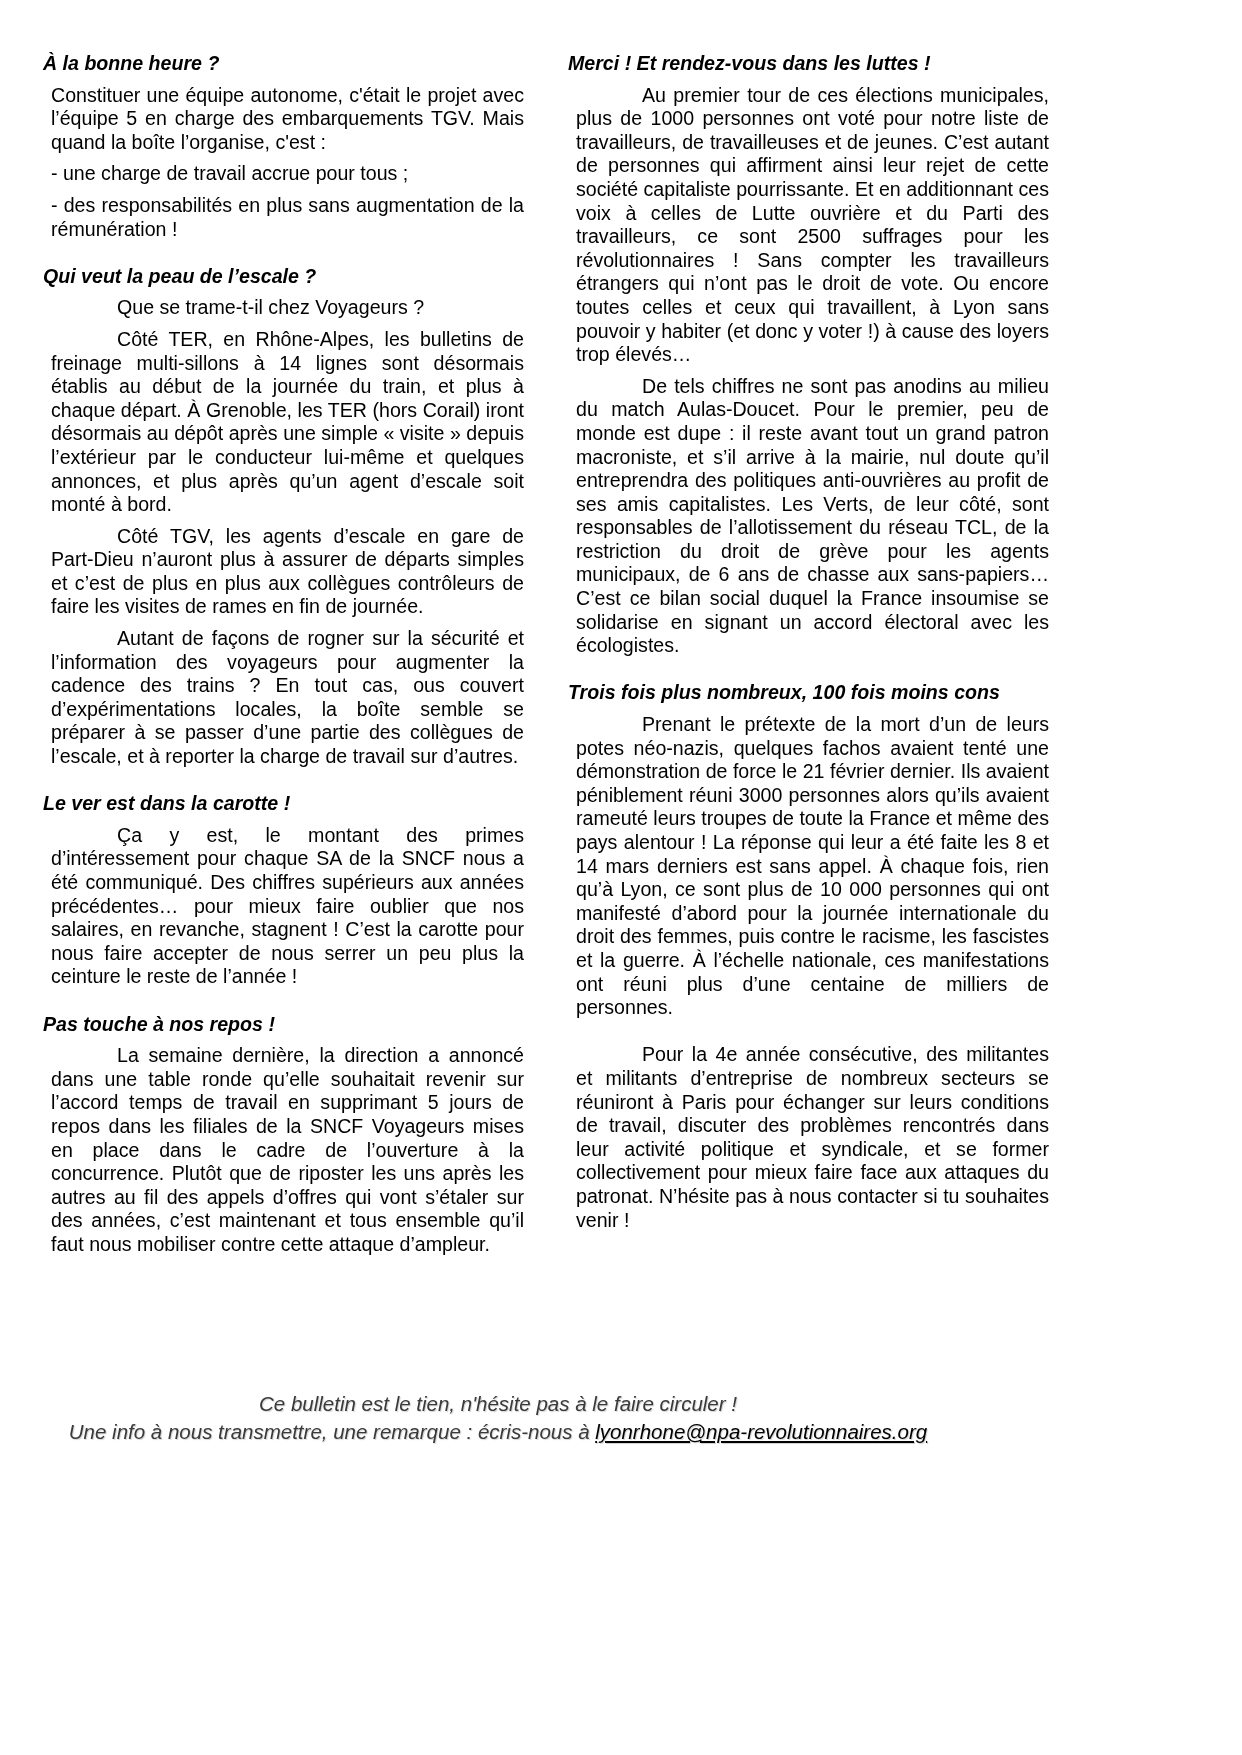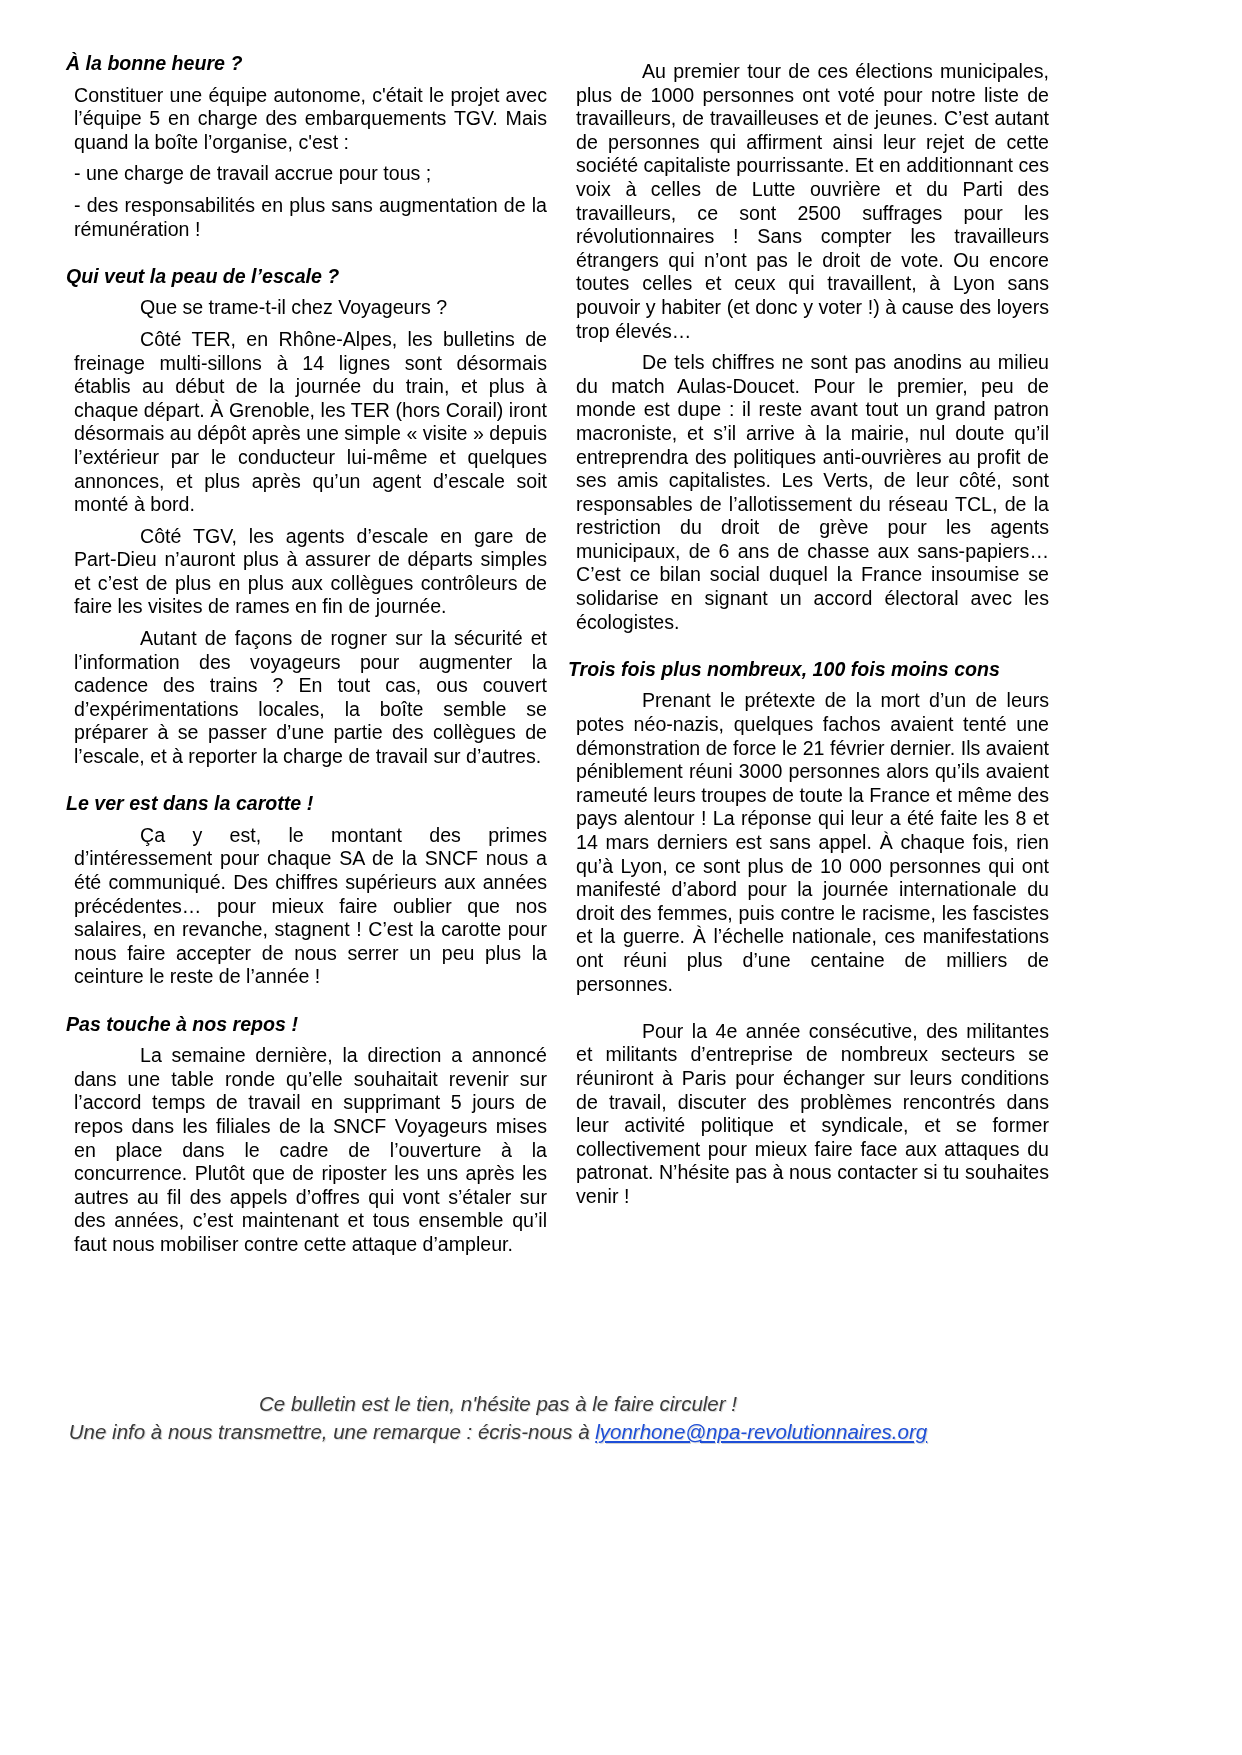--- a/index.html
+++ b/index.html
@@ -5,40 +5,40 @@
   html, body { margin: 0; padding: 0; background: #ffffff; }
   body { width: 1242px; height: 1755px; position: relative; overflow: hidden; }
   .page {
     position: absolute; left: 0; top: 0; width: 1242px; height: 1755px;
     font-family: "Liberation Sans", sans-serif; color: #000;
   }
   .col {
     position: absolute; top: 52px; width: 489px;
     font-size: 19.6px; line-height: 23.6px;
   }
-  .col.left { left: 66px; }
+  .col.left { left: 43px; }
   .col.right { left: 568px; }
   .article { margin: 0 0 23.6px 0; }
   .article h2 {
     font-size: 19.6px; line-height: 23.6px; font-weight: bold; font-style: italic;
     margin: 0; padding: 0;
   }
   .article p {
     margin: 8px; padding: 0; text-align: justify; text-align-last: left;
   }
   .article p.indent { text-indent: 66px; }
   .article p.flush { text-indent: 0; }
   .article p.bullet { text-indent: 0; }
   .footer {
     position: absolute; left: 0; width: 996px; top: 1390px;
     text-align: center; font-style: italic; color: #3a3a3a;
     font-size: 20.5px; line-height: 28px;
     text-shadow: 1px 1px 1px rgba(0,0,0,0.18);
   }
-  .footer a { color: #1d4ed8; text-decoration: underline; }
+  .footer a { color: #000000; text-decoration: underline; }
 </style>
 </head>
 <body>
 
 <div class="page">
   <div class="col left" id="col-left">
       <section class="article">
         <h2>À la bonne heure ?</h2>
         <p class="flush">Constituer une équipe autonome, c'était le projet avec l’équipe 5 en charge des embarquements TGV. Mais quand la boîte l’organise, c'est :</p>
         <p class="bullet">- une charge de travail accrue pour tous ;</p>
@@ -55,20 +55,21 @@
         <h2>Le ver est dans la carotte !</h2>
         <p class="indent">Ça y est, le montant des primes d’intéressement pour chaque SA de la SNCF nous a été communiqué. Des chiffres supérieurs aux années précédentes… pour mieux faire oublier que nos salaires, en revanche, stagnent ! C’est la carotte pour nous faire accepter de nous serrer un peu plus la ceinture le reste de l’année !</p>
       </section>
       <section class="article">
         <h2>Pas touche à nos repos !</h2>
         <p class="indent">La semaine dernière, la direction a annoncé dans une table ronde qu’elle souhaitait revenir sur l’accord temps de travail en supprimant 5 jours de repos dans les filiales de la SNCF Voyageurs mises en place dans le cadre de l’ouverture à la concurrence. Plutôt que de riposter les uns après les autres au fil des appels d’offres qui vont s’étaler sur des années, c’est maintenant et tous ensemble qu’il faut nous mobiliser contre cette attaque d’ampleur.</p>
       </section>
     </div>
   <div class="col right" id="col-right">
       <section class="article">
+        <h2>Merci ! Et rendez-vous dans les luttes !</h2>
         <p class="indent">Au premier tour de ces élections municipales, plus de 1000 personnes ont voté pour notre liste de travailleurs, de travailleuses et de jeunes. C’est autant de personnes qui affirment ainsi leur rejet de cette société capitaliste pourrissante. Et en additionnant ces voix à celles de Lutte ouvrière et du Parti des travailleurs, ce sont 2500 suffrages pour les révolutionnaires ! Sans compter les travailleurs étrangers qui n’ont pas le droit de vote. Ou encore toutes celles et ceux qui travaillent, à Lyon sans pouvoir y habiter (et donc y voter !) à cause des loyers trop élevés…</p>
         <p class="indent">De tels chiffres ne sont pas anodins au milieu du match Aulas-Doucet. Pour le premier, peu de monde est dupe : il reste avant tout un grand patron macroniste, et s’il arrive à la mairie, nul doute qu’il entreprendra des politiques anti-ouvrières au profit de ses amis capitalistes. Les Verts, de leur côté, sont responsables de l’allotissement du réseau TCL, de la restriction du droit de grève pour les agents municipaux, de 6 ans de chasse aux sans-papiers… C’est ce bilan social duquel la France insoumise se solidarise en signant un accord électoral avec les écologistes.</p>
       </section>
       <section class="article">
         <h2>Trois fois plus nombreux, 100 fois moins cons</h2>
         <p class="indent">Prenant le prétexte de la mort d’un de leurs potes néo-nazis, quelques fachos avaient tenté une démonstration de force le 21 février dernier. Ils avaient péniblement réuni 3000 personnes alors qu’ils avaient rameuté leurs troupes de toute la France et même des pays alentour ! La réponse qui leur a été faite les 8 et 14 mars derniers est sans appel. À chaque fois, rien qu’à Lyon, ce sont plus de 10 000 personnes qui ont manifesté d’abord pour la journée internationale du droit des femmes, puis contre le racisme, les fascistes et la guerre. À l’échelle nationale, ces manifestations ont réuni plus d’une centaine de milliers de personnes.</p>
       </section>
       <section class="article">
         <p class="indent">Pour la 4e année consécutive, des militantes et militants d’entreprise de nombreux secteurs se réuniront à Paris pour échanger sur leurs conditions de travail, discuter des problèmes rencontrés dans leur activité politique et syndicale, et se former collectivement pour mieux faire face aux attaques du patronat. N’hésite pas à nous contacter si tu souhaites venir !</p>
       </section>

